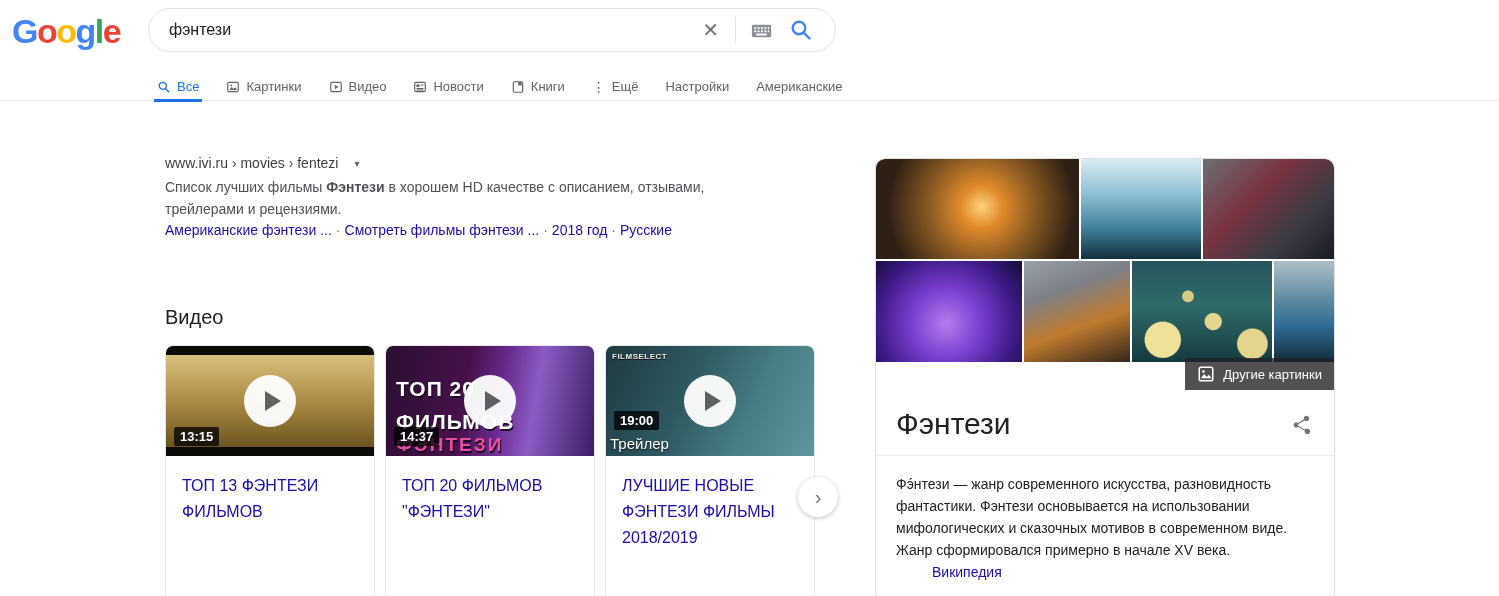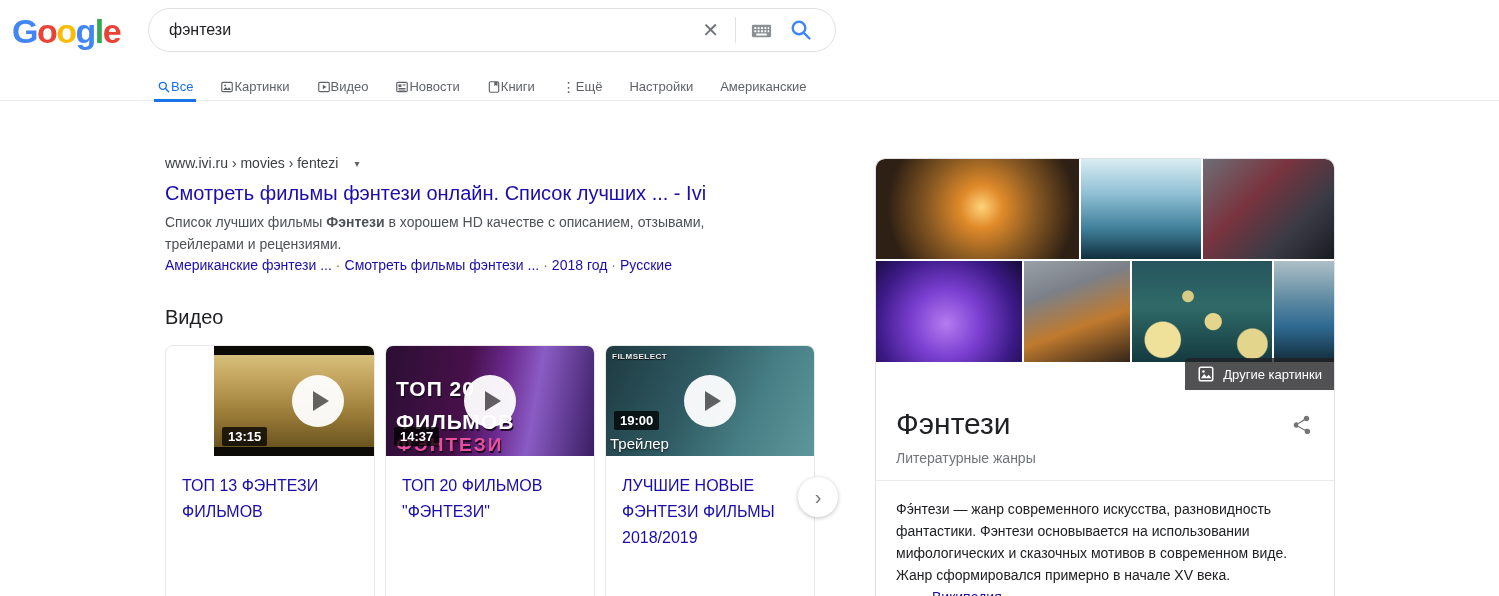--- a/index.html
+++ b/index.html
@@ -18,21 +18,21 @@
     font-family:inherit; background:transparent; }
   .sb-icon { display:flex; align-items:center; justify-content:center; cursor:pointer; }
   .clear-x { font-size:20px; color:#70757a; padding:0 12px; }
   .sb-divider { width:1px; height:26px; background:#dfe1e5; margin:0 4px; }
   .kb-icon { padding:0 10px; }
   .mag-icon { padding:0 8px 0 6px; }
 
   
   .tabs-divider { position:absolute; left:0; top:100px; width:1499px; height:1px; background:#ebebeb; }
   .tabs { position:absolute; left:157px; top:72px; height:29px; display:flex; align-items:flex-start; z-index:2; }
-  .tab { position:relative; display:flex; align-items:center; height:29px;
+  .tab { position:relative; display:flex; align-items:center; gap:6px; height:29px;
     font-size:13px; color:#5f6368; margin-right:27px; cursor:pointer; white-space:nowrap;text-align:center; }
   .tab svg { display:block; }
   .tab.active { color:#1a73e8; }
   .tab.active::after { content:""; position:absolute; left:-3px; right:-3px; bottom:-1px;
     height:3px; background:#1a73e8; }
   .more-dots { font-size:14px; color:#5f6368; line-height:1; }
 
   
   .stats { position:absolute; left:165px; top:124px; font-size:14px; color:#808080; }
 
@@ -45,21 +45,21 @@
   .r-links { margin-top:2px; font-size:14px; color:#1a0dab; }
   .r-links a { color:#1a0dab; text-decoration:none; cursor:pointer; }
   .dot-sep { color:#70757a; padding:0 4px; }
 
   
   .videos-heading { position:absolute; left:165px; top:306px; font-size:20px; color:#202124; }
   .video-card { position:absolute; top:345px; width:210px; height:300px; background:#fff;
     border:1px solid #e8e8e8; border-radius:8px; overflow:hidden; }
   .vc1{left:165px;} .vc2{left:385px;} .vc3{left:605px;}
   .thumb { position:relative; width:100%; height:110px; overflow:hidden;text-decoration:underline; }
-  .thumb1 { background:linear-gradient(180deg,#0c0b08 0%,#0c0b08 8%,#d6c07c 8%,#c3a45e 30%,#9a7c38 62%,#6b5420 92%,#0c0b08 92%,#0c0b08 100%);margin-left:48px; }
+  .thumb1 { background:linear-gradient(180deg,#0c0b08 0%,#0c0b08 8%,#d6c07c 8%,#c3a45e 30%,#9a7c38 62%,#6b5420 92%,#0c0b08 92%,#0c0b08 100%); }
   .thumb2 { background:linear-gradient(100deg,#2b0f33 0%,#47104a 38%,#6b2a8f 55%,#8a5cc4 70%,#3a1d63 100%); }
   .thumb3 { background:linear-gradient(115deg,#1e3a41 0%,#2f5a62 40%,#487f86 70%,#5e979b 100%); }
   .play-btn { position:absolute; left:50%; top:50%; width:52px; height:52px; margin:-26px 0 0 -26px;
     background:#fff; border-radius:50%; opacity:0.95; cursor:pointer; }
   .play-btn::after { content:""; position:absolute; left:21px; top:16px;
     border-left:16px solid #616161; border-top:10px solid transparent; border-bottom:10px solid transparent; }
   .duration { position:absolute; left:8px; bottom:10px; background:rgba(0,0,0,0.75);
     color:#fff; font-size:13px; font-weight:bold; padding:2px 6px; border-radius:2px;text-align:right; }
   .thumb3 .duration { bottom:26px; }
   .thumb-caption { position:absolute; left:4px; bottom:4px; color:#fff; font-size:15px; text-shadow:0 1px 2px rgba(0,0,0,.8); }
@@ -198,21 +198,20 @@
       <span>Американские</span>
     </div>
   </div>
 
 
   <div class="result">
     <div class="breadcrumb">
       <span>www.ivi.ru › movies › fentezi</span>
       <span class="crumb-caret">▾</span>
     </div>
-    <a class="r-title">Смотреть фильмы фэнтези онлайн. Список лучших ... - Ivi</a>
     <div class="r-snippet"><span>Список лучших фильмы </span><b>Фэнтези</b><span> в хорошем HD качестве с описанием, отзывами, трейлерами и рецензиями.</span></div>
     <div class="r-links"><a>Американские фэнтези ...</a><span class="dot-sep">·</span><a>Смотреть фильмы фэнтези ...</a><span class="dot-sep">·</span><a>2018 год</a><span class="dot-sep">·</span><a>Русские</a></div>
   </div>
 
   <div class="videos-heading">Видео</div>
 
   <div class="video-card vc1">
     <div class="thumb thumb1">
       <div class="play-btn"></div>
       <span class="duration">13:15</span>
@@ -260,21 +259,20 @@
         <svg width="18" height="18" viewBox="0 0 24 24">
             <rect x="3" y="3" width="18" height="18" rx="2.5" fill="none" stroke="#fff" stroke-width="2"></rect>
             <circle cx="8.6" cy="8.6" r="1.7" fill="#fff"></circle>
             <path d="M5.2 17.5l4.4-5.4 3.4 4 2.6-3.1 3.8 4.5z" fill="#fff"></path>
           </svg>
         <span>Другие картинки</span>
       </div>
     </div>
     <div class="kp-head">
       <div class="kp-title">Фэнтези</div>
-      <div class="kp-subtitle">Литературные жанры</div>
       <span class="share-btn">
         <svg width="22" height="22" viewBox="0 0 24 24">
             <path fill="#757575" d="M18 16.1c-.8 0-1.5.3-2 .8l-7.1-4.2c.1-.2.1-.5.1-.7s0-.5-.1-.7L16 7.2c.5.5 1.2.8 2 .8 1.7 0 3-1.3 3-3s-1.3-3-3-3-3 1.3-3 3c0 .2 0 .5.1.7L8.9 9.8C8.4 9.3 7.7 9 7 9c-1.7 0-3 1.3-3 3s1.3 3 3 3c.7 0 1.4-.3 1.9-.8l7.2 4.2c-.1.2-.1.4-.1.6 0 1.6 1.3 2.9 3 2.9s3-1.3 3-2.9-1.3-2.9-3-2.9z"></path>
           </svg>
       </span>
     </div>
     <div class="kp-divider"></div>
     <div class="kp-desc"><span>Фэ́нтези — жанр современного искусства, разновидность фантастики. Фэнтези основывается на использовании мифологических и сказочных мотивов в современном виде. Жанр сформировался примерно в начале XV века.</span> <a>Википедия</a></div>
     <div class="kp-divider"></div>
     <div class="kp-related">

